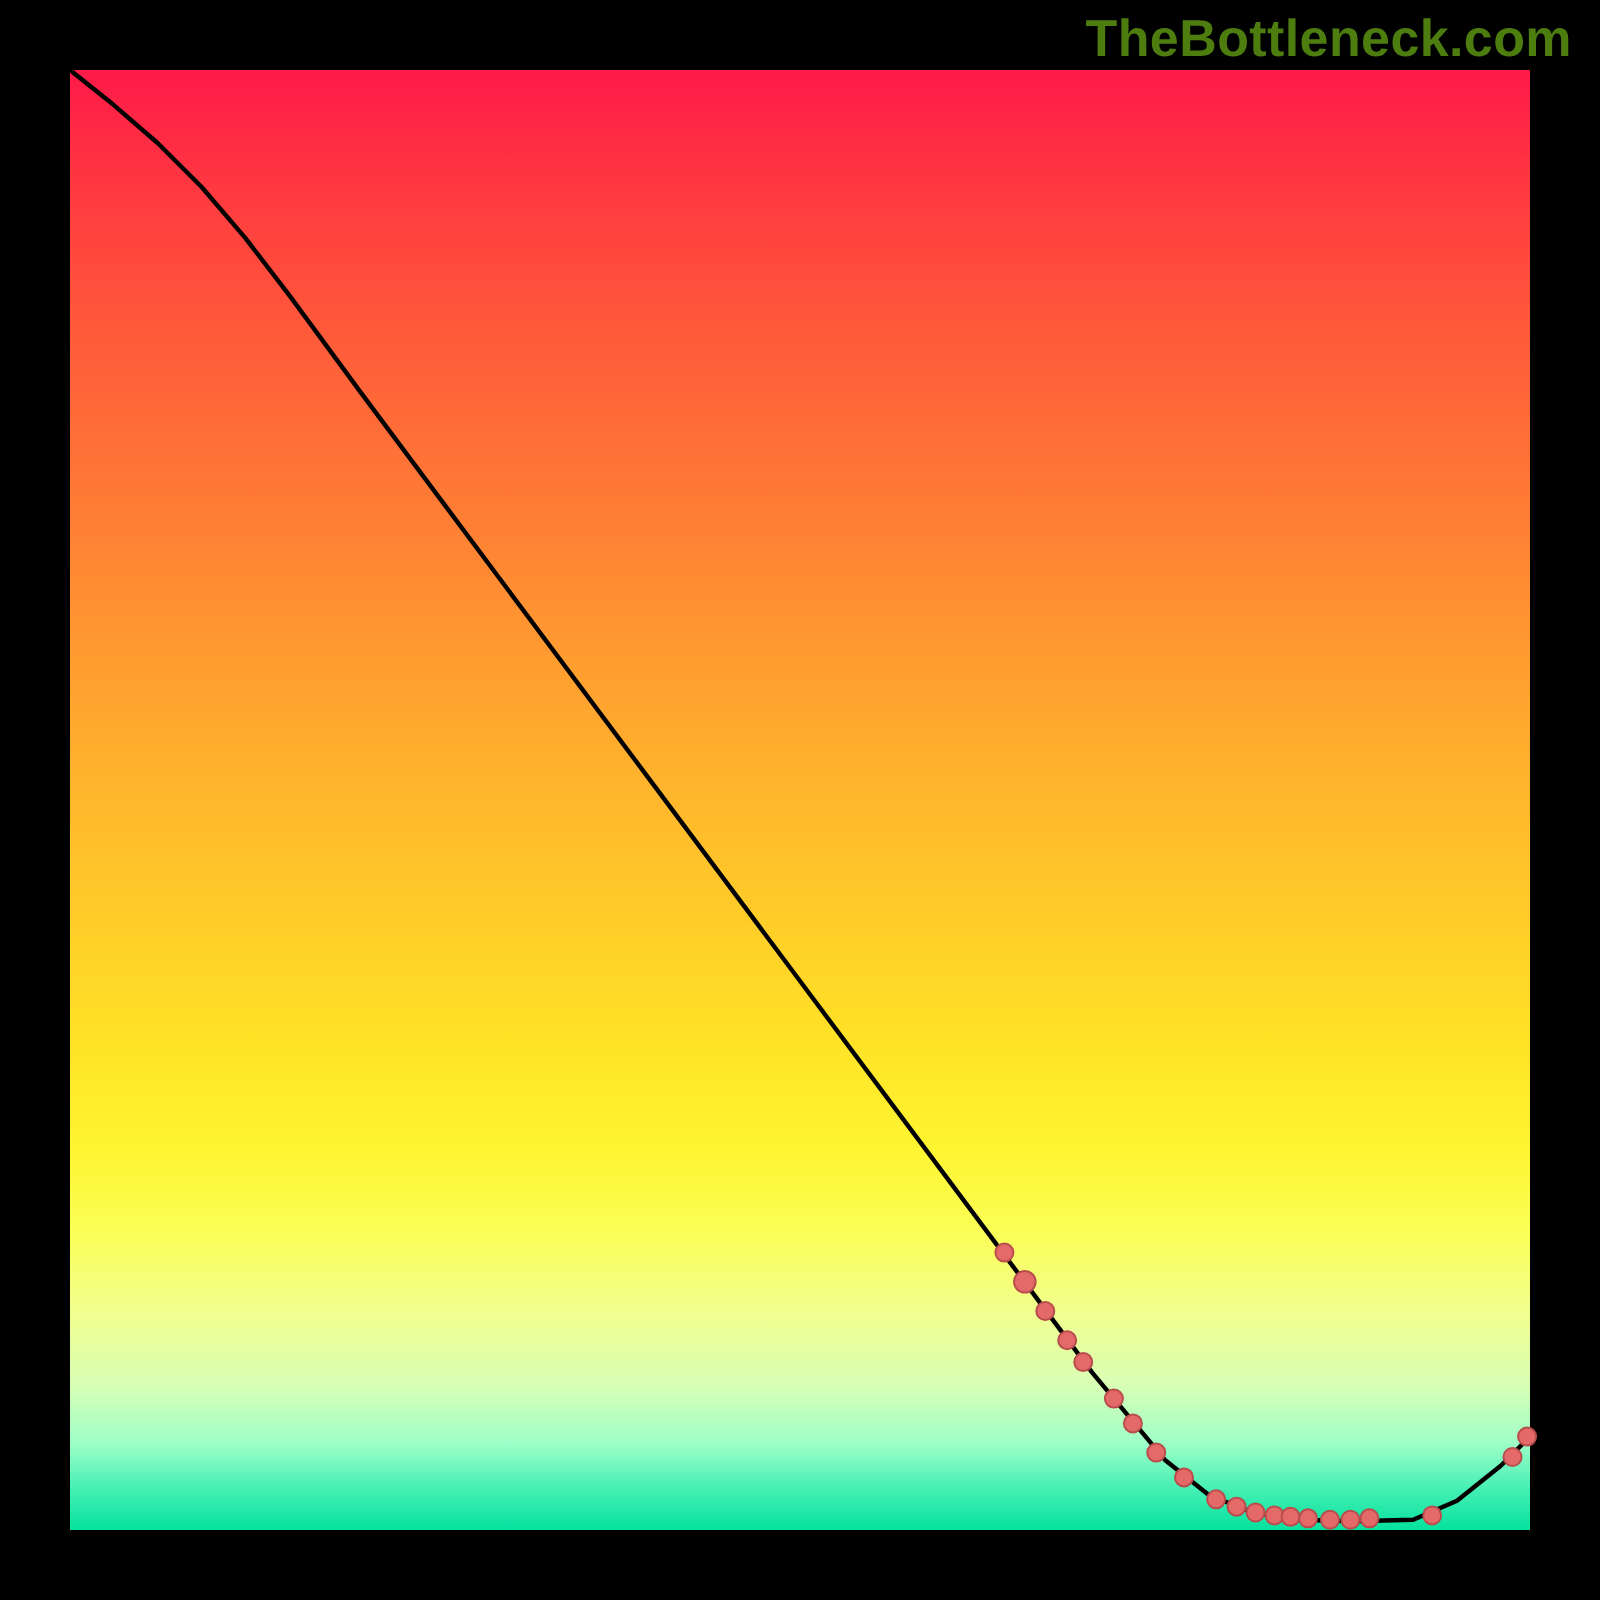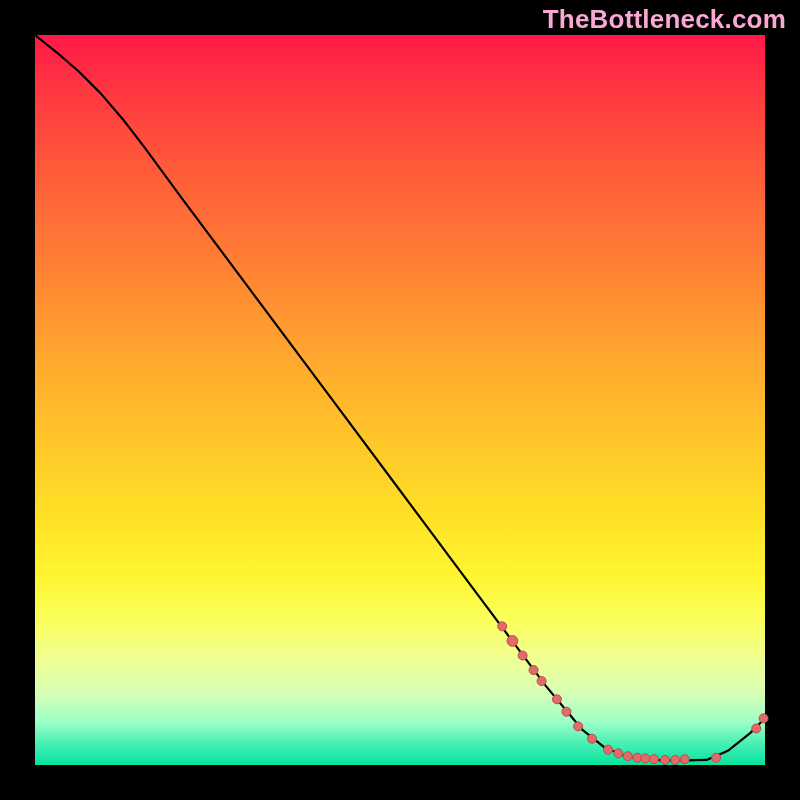--- a/index.html
+++ b/index.html
@@ -14,21 +14,21 @@
   .frame {
     position: relative;
     width: 800px;
     height: 800px;
     background: #000;
   }
   .watermark {
     position: absolute;
     top: 4px;
     right: 14px;
-    color: #f9a8d4;
+    color: #4d7c0f;
     font-size: 26px;
     font-weight: 600;
     letter-spacing: 0.2px;
     font-family: Arial, Helvetica, sans-serif;
     user-select: none;
   }
   .plot-area {
     position: absolute;
     left: 35px;
     top: 35px;

